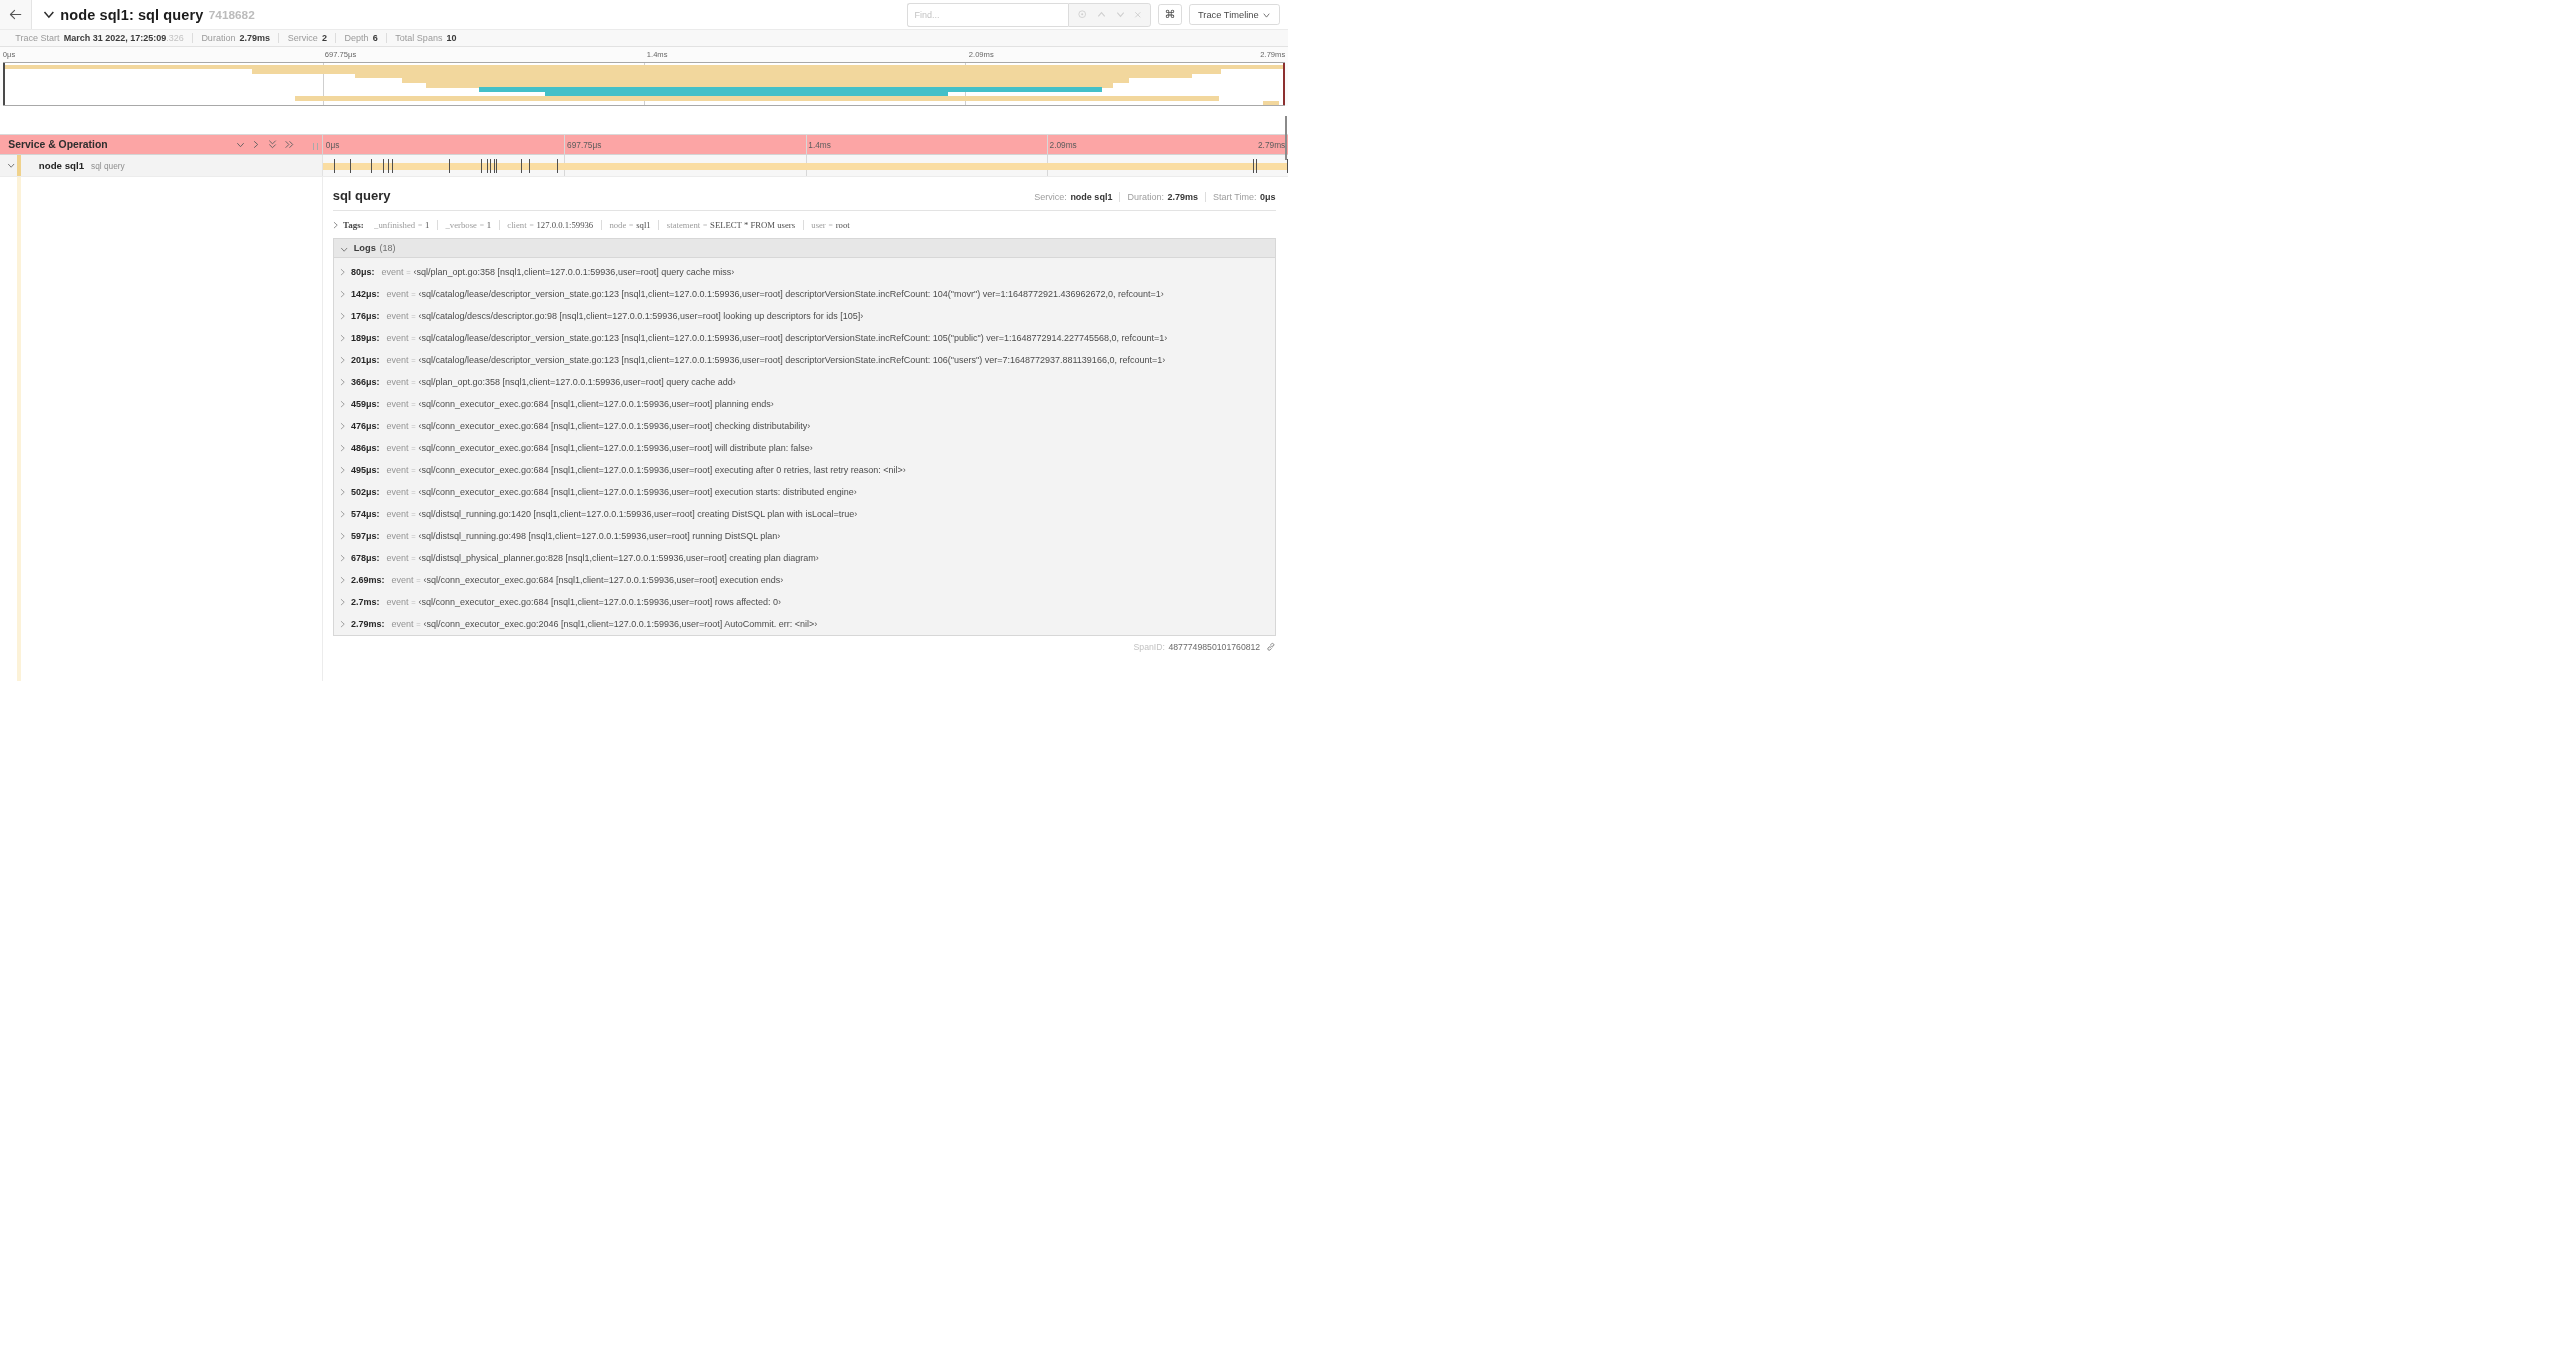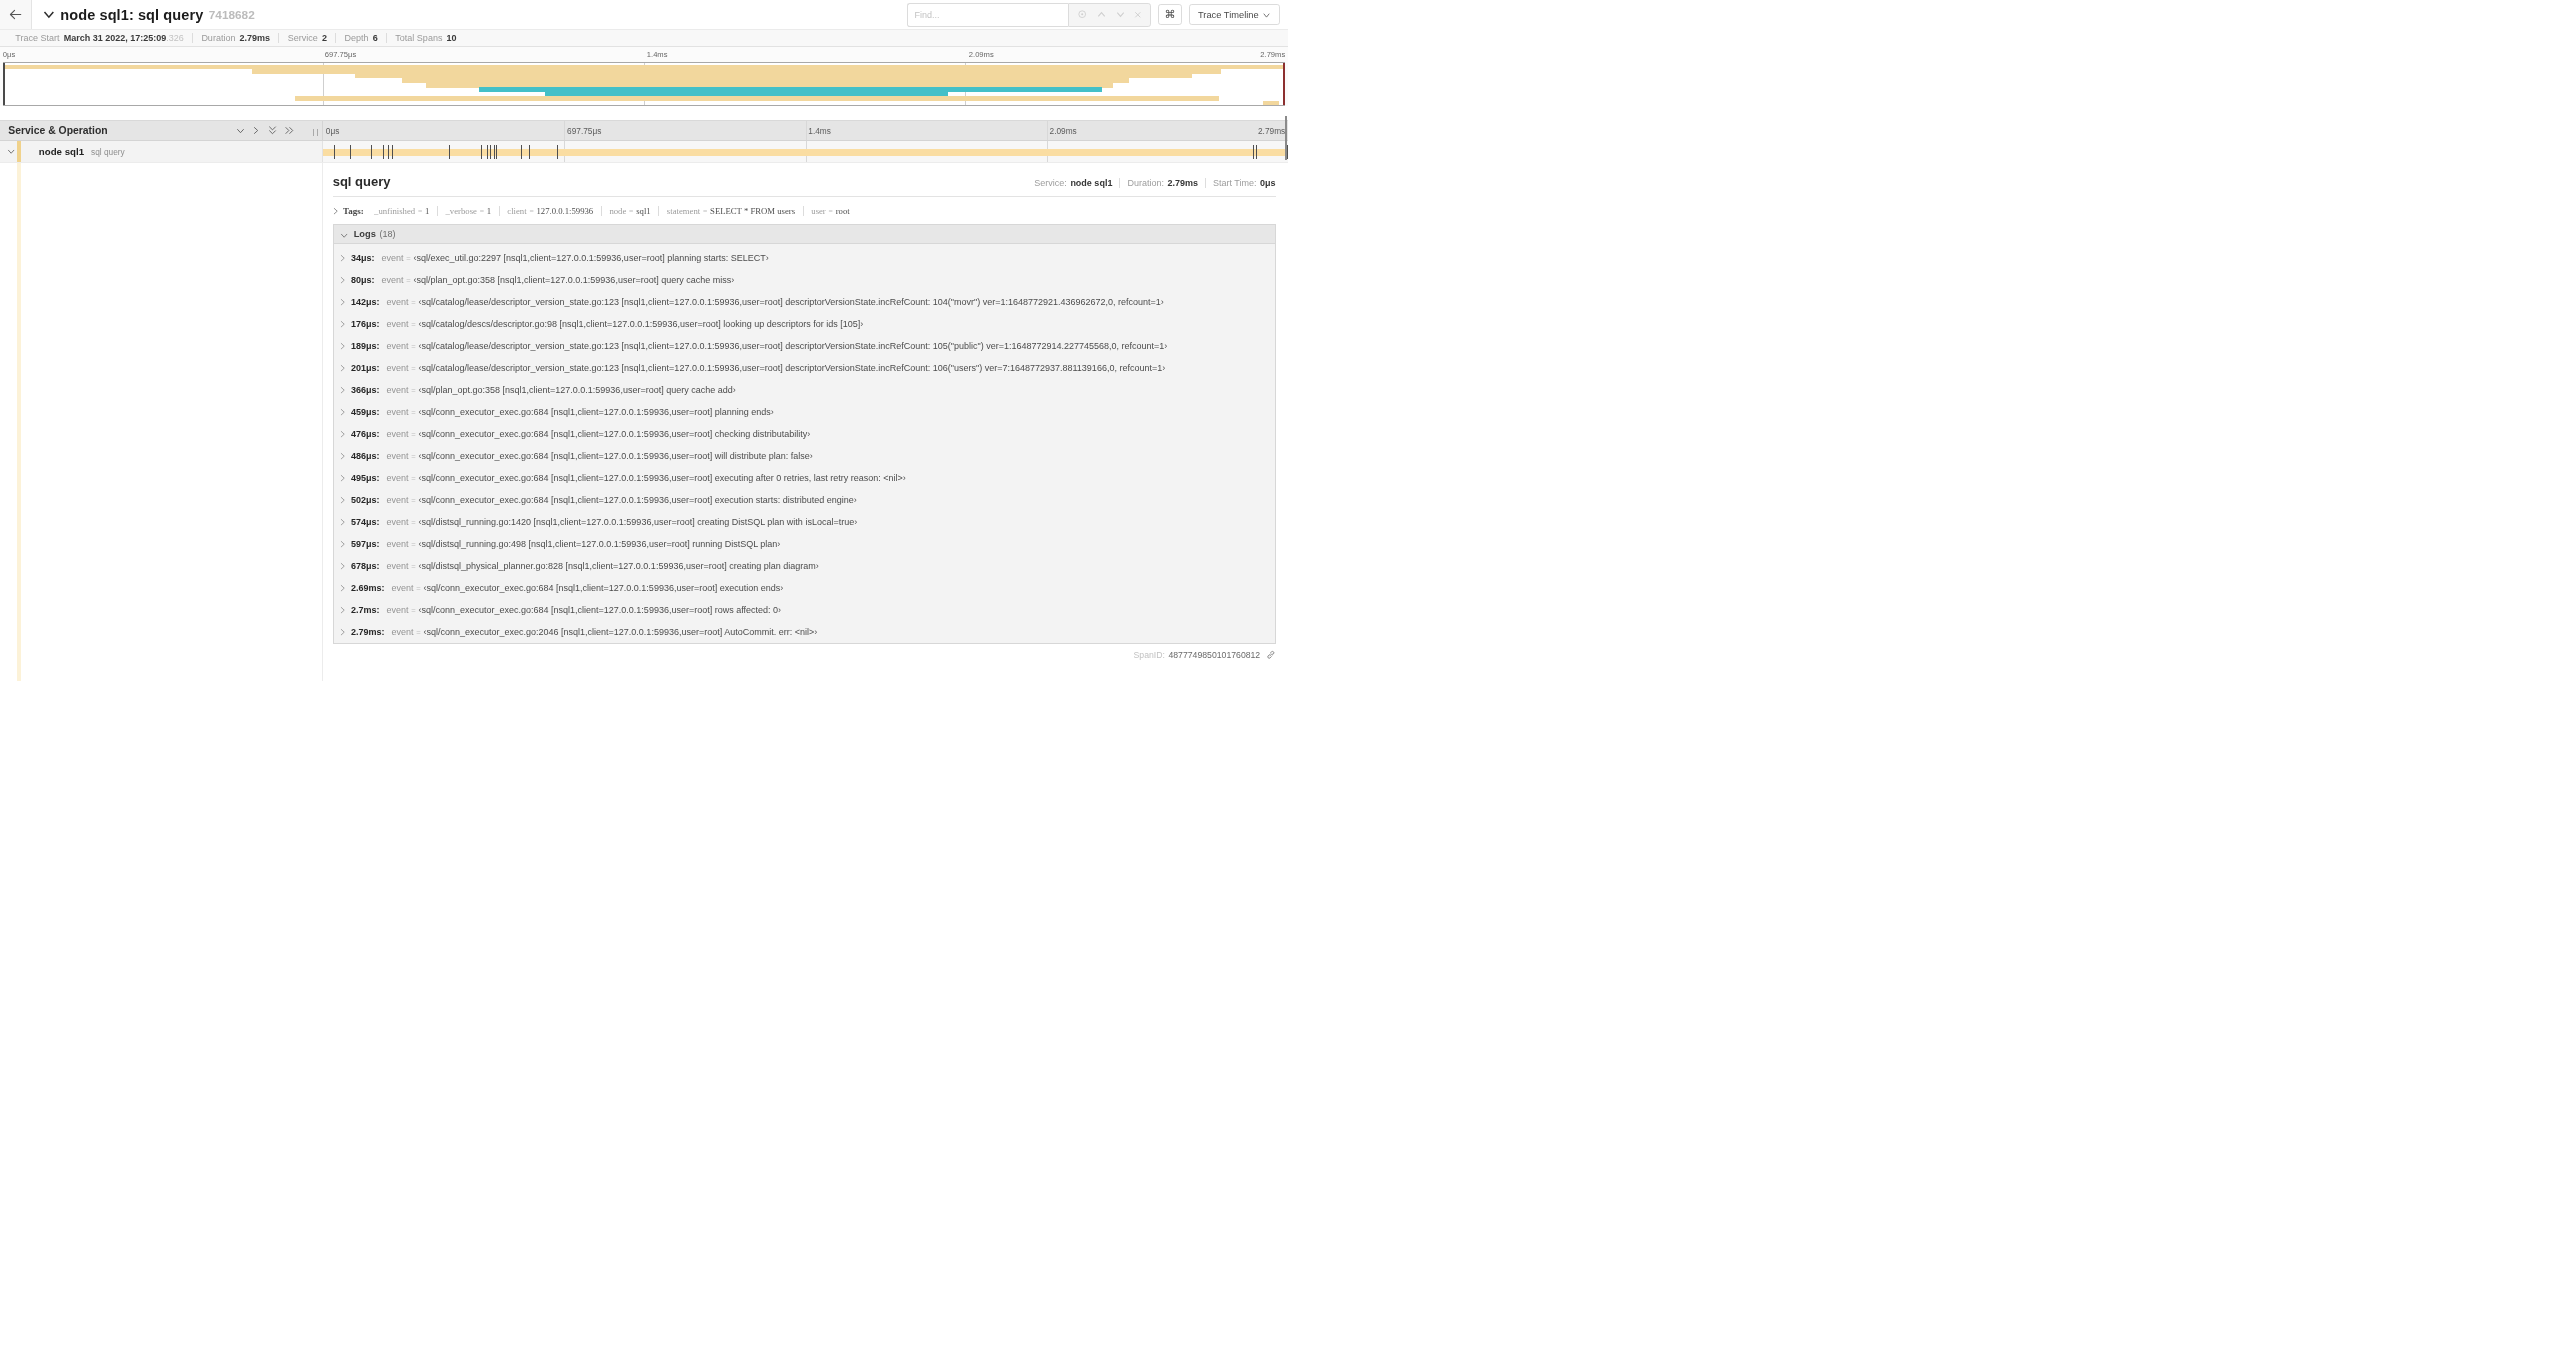--- a/index.html
+++ b/index.html
@@ -43,21 +43,21 @@
   .mini-axis .tick-label { position:absolute; top:2.8px; font-size:7.6px; color:#666; white-space:nowrap; }
   .mini-graph { position:relative; height:44px; margin:0 2.8px; background:#fff;
                 border-top:1.4px solid #a8a8a8; border-bottom:1.4px solid #a8a8a8; overflow:hidden; }
   .mini-gridline { position:absolute; top:0; bottom:0; width:0.7px; background:#cfcfcf; }
   .mini-span { position:absolute; height:4.8px; }
   .mini-handle { position:absolute; top:0; bottom:0; width:2.1px; cursor:ew-resize; }
   .mini-handle.left { left:0; background:#4a4a4a; }
   .mini-handle.right { right:0; background:#8c2f2f; }
 
   
-  .grid-head { display:flex; height:21px; margin-top:14px; background:#e5e5e5;
+  .grid-head { display:flex; height:21px; margin-top:28px; background:#fca5a5;
                border-top:0.7px solid #d9d9d9; border-bottom:0.7px solid #d4d4d4;justify-content:space-between; }
   .svc-head { width:323px; display:flex; align-items:center; padding-left:8.3px; position:relative;
               border-right:0.7px solid #d4d4d4; }
   .svc-head-title { font-size:10.4px; font-weight:bold; color:#2e2e2e; }
   .svc-head-icons { position:absolute; right:28px; display:flex; align-items:center; gap:8.3px; }
   .svc-head-icons span { display:flex; cursor:pointer; }
   .col-resizer { position:absolute; right:4.2px; top:8.3px; width:4.8px; height:7px;
                  border-left:1.4px solid #a9a9a9; border-right:1.4px solid #a9a9a9; cursor:col-resize; }
   .ruler { position:relative; flex:1; }
   .ruler .tick-label { position:absolute; top:4.8px; font-size:8.3px; color:#5c5c5c; white-space:nowrap; }
@@ -367,27 +367,20 @@
                 <path d="M2 1.5 L7 7 L12 1.5" stroke="#6a6a6a" stroke-width="1.4" fill="none"></path>
               </svg></span>
           <span class="logs-label">Logs</span>
           <span class="logs-count">(18)</span>
         </div>
         <div class="logs-body" id="logs-body">
             <div class="log-row">
               <span><svg width="5.5" height="8.3" viewBox="0 0 9 14">
                   <path d="M1.5 2 L7 7 L1.5 12" stroke="#8a8a8a" stroke-width="1.3" fill="none"></path>
                 </svg></span>
-              <span class="log-time">34μs:</span>
-              <span class="log-msg"><span class="log-key">event</span><span class="log-eq">=</span><span class="log-val">‹sql/exec_util.go:2297 [nsql1,client=127.0.0.1:59936,user=root] planning starts: SELECT›</span></span>
-            </div>
-            <div class="log-row">
-              <span><svg width="5.5" height="8.3" viewBox="0 0 9 14">
-                  <path d="M1.5 2 L7 7 L1.5 12" stroke="#8a8a8a" stroke-width="1.3" fill="none"></path>
-                </svg></span>
               <span class="log-time">80μs:</span>
               <span class="log-msg"><span class="log-key">event</span><span class="log-eq">=</span><span class="log-val">‹sql/plan_opt.go:358 [nsql1,client=127.0.0.1:59936,user=root] query cache miss›</span></span>
             </div>
             <div class="log-row">
               <span><svg width="5.5" height="8.3" viewBox="0 0 9 14">
                   <path d="M1.5 2 L7 7 L1.5 12" stroke="#8a8a8a" stroke-width="1.3" fill="none"></path>
                 </svg></span>
               <span class="log-time">142μs:</span>
               <span class="log-msg"><span class="log-key">event</span><span class="log-eq">=</span><span class="log-val">‹sql/catalog/lease/descriptor_version_state.go:123 [nsql1,client=127.0.0.1:59936,user=root] descriptorVersionState.incRefCount: 104("movr") ver=1:1648772921.436962672,0, refcount=1›</span></span>
             </div>

